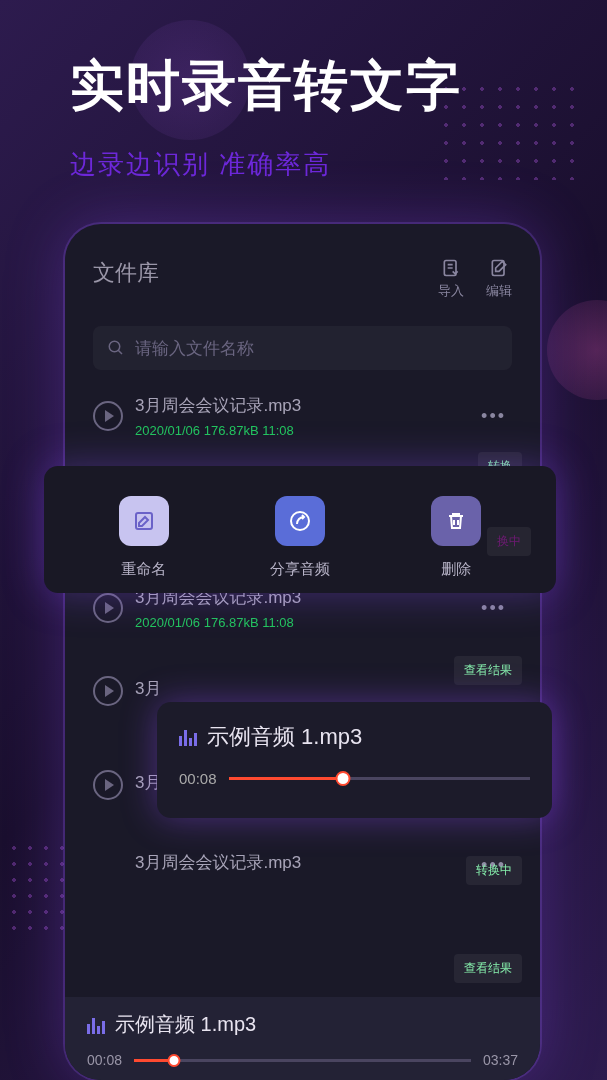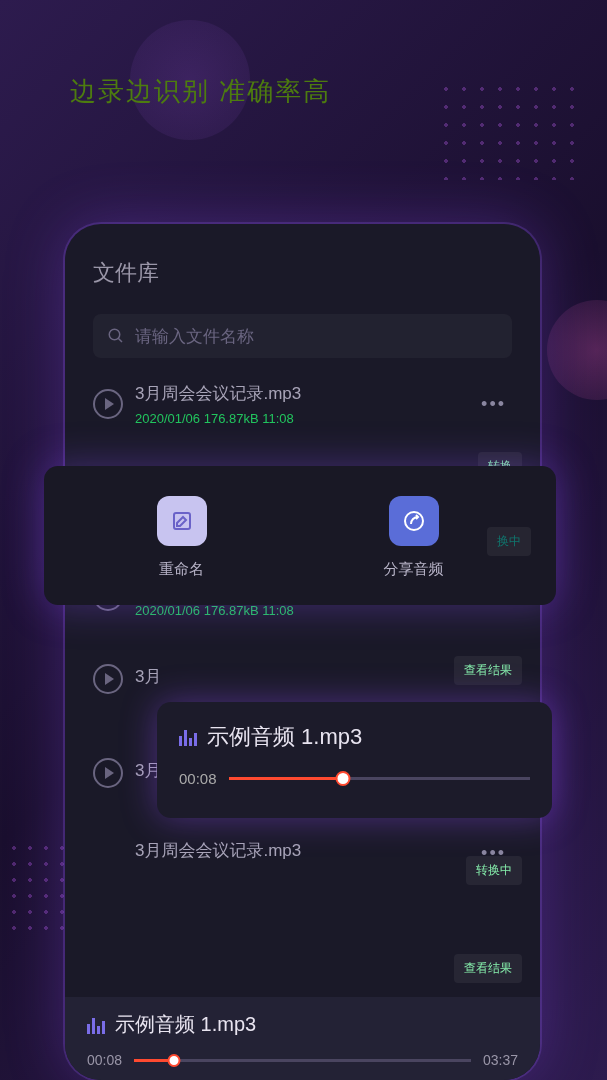--- a/index.html
+++ b/index.html
@@ -48,21 +48,21 @@
   color: #fff;
 }
 .hero-title {
   font-size: 54px;
   font-weight: 700;
   letter-spacing: 2px;
 }
 .hero-sub {
   margin-top: 24px;
   font-size: 26px;
-  color: #4d7c0f;
+  color: #6d28d9;
   letter-spacing: 2px;
 }
 
 .phone {
   position: absolute;
   top: 224px;
   left: 65px;
   width: 475px;
   height: 856px;
   background: #1a1928;
@@ -153,21 +153,21 @@
 .popup {
   position: absolute;
   top: 466px;
   left: 44px;
   width: 512px;
   background: #191825;
   border-radius: 14px;
   box-shadow: 0 0 40px rgba(140,80,255,0.35);
   display: flex;
   justify-content: space-around;
-  padding: 30px 24px 26px;
+  padding: 30px 24px 14px;
 }
 .popup-item {
   display: flex;
   flex-direction: column;
   align-items: center;
   gap: 14px;
 }
 .popup-icon {
   width: 50px; height: 50px;
   border-radius: 12px;
@@ -257,27 +257,45 @@
 </style>
 </head>
 <body>
 
 <div class="bg-circle-top"></div>
 <div class="bg-dots"></div>
 <div class="bg-dots2"></div>
 <div class="bg-circle-right"></div>
 
 <div class="hero">
+  <div class="hero-title">实时录音转文字</div>
   <div class="hero-sub">边录边识别  准确率高</div>
 </div>
 
 <div class="phone">
 
   <div class="appbar">
     <div class="appbar-title">文件库</div>
+    <div class="appbar-actions">
+      <div class="appbar-act">
+        <svg class="appbar-icon" viewBox="0 0 24 24" fill="none" stroke="#8a86a0" stroke-width="2">
+            <rect x="4" y="3" width="14" height="18" rx="2"></rect>
+            <path d="M8 8h6M8 12h6"></path>
+            <path d="M14 16l3 3 3-3"></path>
+          </svg>
+        <span class="appbar-act-label">导入</span>
+      </div>
+      <div class="appbar-act">
+        <svg class="appbar-icon" viewBox="0 0 24 24" fill="none" stroke="#8a86a0" stroke-width="2">
+            <rect x="4" y="3" width="14" height="18" rx="2"></rect>
+            <path d="M16 4l4 4-8 8h-4v-4z"></path>
+          </svg>
+        <span class="appbar-act-label">编辑</span>
+      </div>
+    </div>
   </div>
 
   <div class="searchbox">
     <svg width="18" height="18" viewBox="0 0 24 24" fill="none" stroke="#6a6580" stroke-width="2">
         <circle cx="10" cy="10" r="7"></circle>
         <path d="M15 15l5 5"></path>
       </svg>
     <span class="searchbox-ph">请输入文件名称</span>
   </div>
 
@@ -371,23 +389,31 @@
   </div>
   <div class="popup-item">
     <div class="popup-icon pi2">
       <svg width="24" height="24" viewBox="0 0 24 24" fill="none" stroke="#fff" stroke-width="2">
           <circle cx="12" cy="12" r="9"></circle>
           <path d="M9 15c0-4 3-7 7-7M14 6l2 2-2 2"></path>
         </svg>
     </div>
     <span class="popup-label">分享音频</span>
   </div>
+  <div class="popup-item">
+    <div class="popup-icon pi4">
+      <svg width="24" height="24" viewBox="0 0 24 24" fill="none" stroke="#fff" stroke-width="2">
+          <path d="M5 7h14M9 7V5h6v2M7 7l1 12h8l1-12M10 11v5M14 11v5"></path>
+        </svg>
+    </div>
+    <span class="popup-label">删除</span>
+  </div>
 </div>
 
-<div style="position:absolute;top:527px;right:76px;background:rgba(255,255,255,0.06);color:#0f766e;font-size:12px;padding:6px 10px;border-radius:4px">换中</div>
+<div style="position:absolute;top:527px;right:76px;background:rgba(255,255,255,0.06);color:#701a75;font-size:12px;padding:6px 10px;border-radius:4px">换中</div>
 
 <div class="player-card">
   <div class="pc-title">
     <span class="bars-icon">
         <span></span>
         <span></span>
         <span></span>
         <span></span>
       </span>
     <span>示例音频 1.mp3</span>

